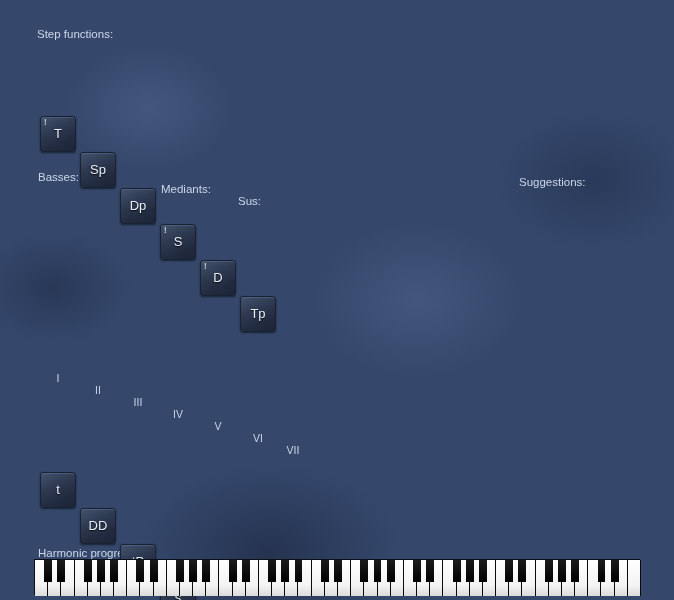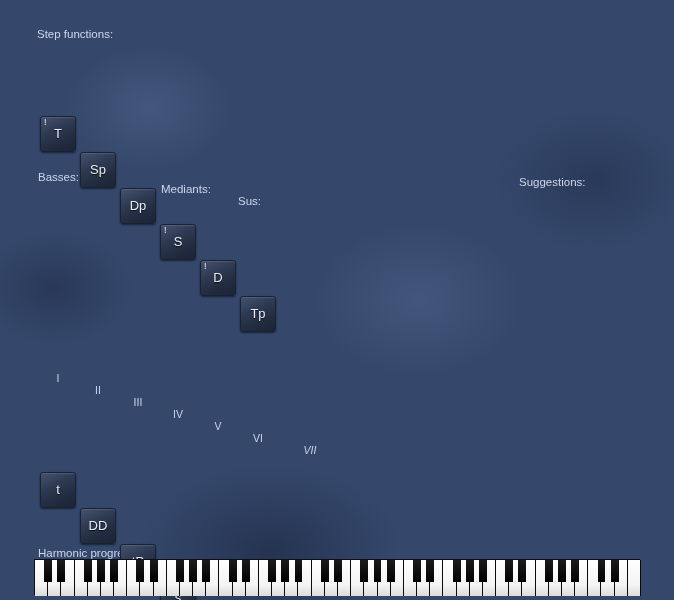--- a/index.html
+++ b/index.html
@@ -141,21 +141,21 @@
     </div>
     <div class="btn stepbtn" style="left:240px;top:44px;">
       <span class="main">Tp</span>
     </div>
     <div class="roman" style="left:40px;top:84px;">I</div>
     <div class="roman" style="left:80px;top:84px;">II</div>
     <div class="roman" style="left:120px;top:84px;">III</div>
     <div class="roman" style="left:160px;top:84px;">IV</div>
     <div class="roman" style="left:200px;top:84px;">V</div>
     <div class="roman" style="left:240px;top:84px;">VI</div>
-    <div class="roman" style="left:292px;top:84px;font-style:italic;">VII</div>
+    <div class="roman" style="left:275px;top:84px;">VII</div>
     <div class="btn stepbtn" style="left:40px;top:100px;">
       <span class="main">t</span>
     </div>
     <div class="btn stepbtn" style="left:80px;top:100px;">
       <span class="main">DD</span>
     </div>
     <div class="btn stepbtn" style="left:120px;top:100px;">
       <span class="main">tP</span>
     </div>
     <div class="btn stepbtn" style="left:160px;top:100px;">

